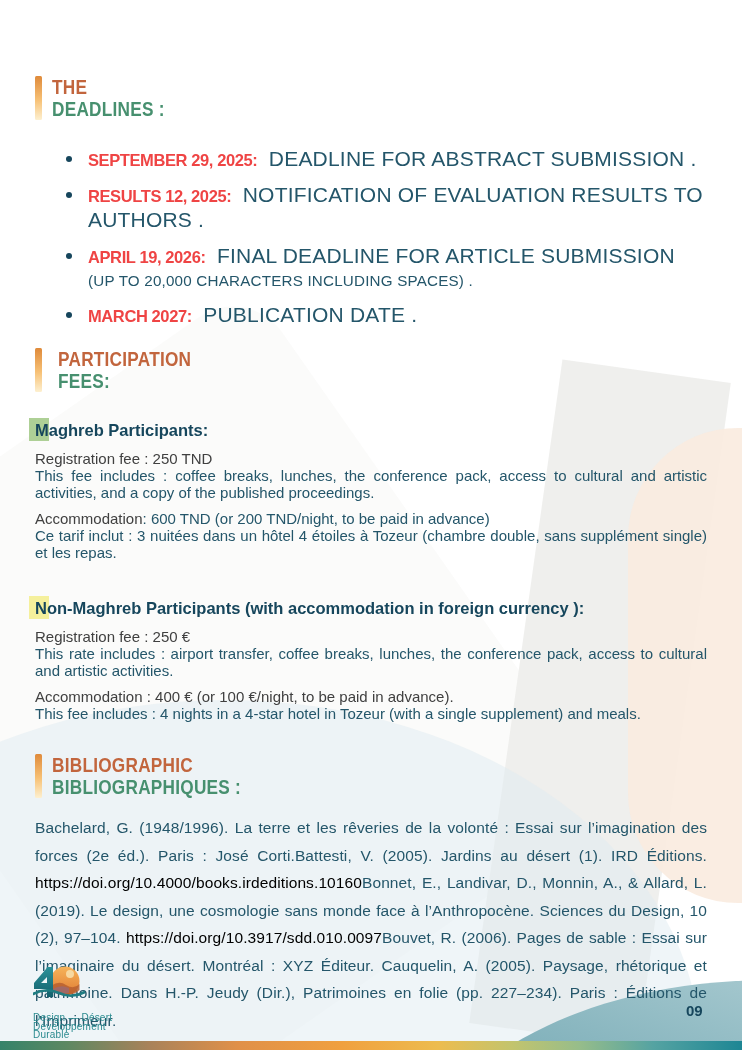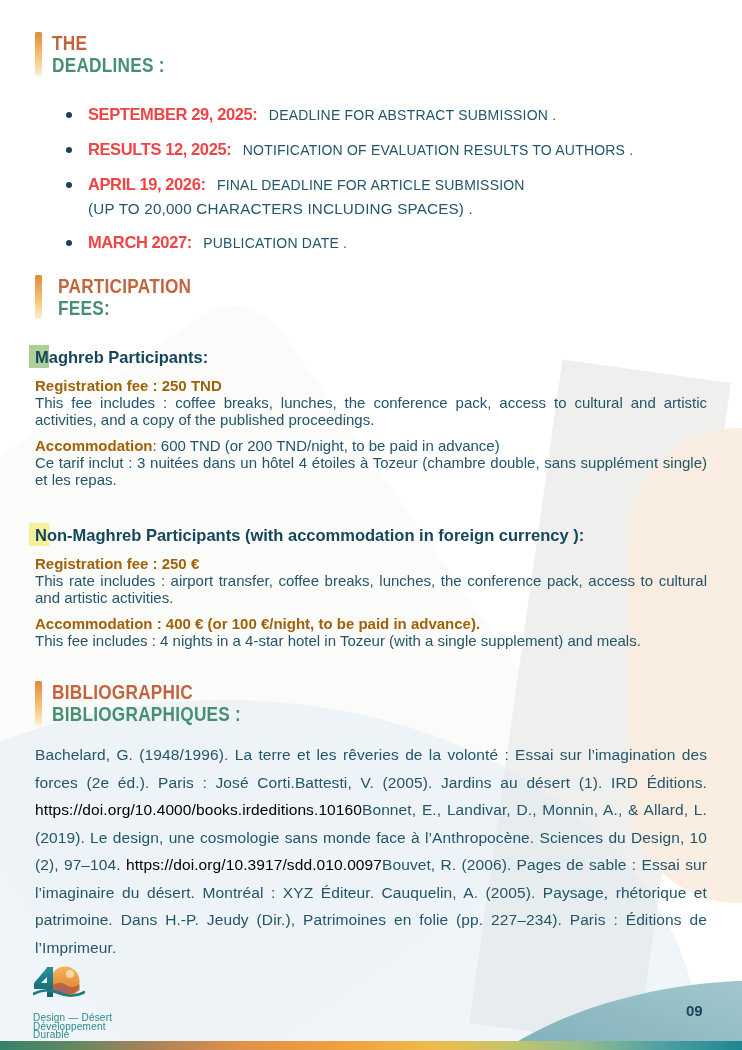--- a/index.html
+++ b/index.html
@@ -14,48 +14,48 @@
   .bg-diag-light{left:-60px;top:380px;width:540px;height:640px;background:#f5f5f3;transform:rotate(-35deg);opacity:.4;border-radius:60px;}
   .bg-gray-band{left:515px;top:368px;width:170px;height:670px;background:#ececea;transform:rotate(8deg);opacity:.85;}
   .bg-peach{left:628px;top:428px;width:260px;height:475px;background:#f9ebdf;border-radius:110px 0 0 110px;opacity:.9;}
   .bg-blue{left:-250px;top:700px;width:950px;height:700px;border-radius:50%;background:#dfecf2;opacity:.5;}
   .bg-teal-wave{left:420px;top:980px;width:700px;height:400px;border-radius:50%;
     background:linear-gradient(200deg,#c2dade 0%,#7fb0ba 45%,#4f98a6 100%);}
   .bottom-bar{position:absolute;z-index:5;left:0;bottom:0;width:742px;height:9px;
     background:linear-gradient(90deg,#35836a 0%,#5d8862 9%,#a8825a 20%,#e09049 32%,#f0a03f 46%,#edbc4e 59%,#c3c46d 69%,#97bd8a 78%,#55a3a2 88%,#1d8694 100%);}
 
   
-  .content{position:absolute;z-index:2;left:0;top:0;width:742px;padding:32px 35px 0;box-sizing:border-box;}
+  .content{position:absolute;z-index:2;left:0;top:0;width:742px;padding:76px 35px 0;box-sizing:border-box;}
 
   .sec-head{display:flex;gap:10px;align-items:flex-start;}
   .sec-bar{width:7px;height:44px;border-radius:1.5px;flex:0 0 auto;
     background:linear-gradient(180deg,#df8a3a 0%,#f3b express 0%,#f7c176 55%,#fdf0d0 100%);}
   .sec-bar{background:linear-gradient(180deg,#df8a3a 0%,#f7c176 55%,#fdf0d0 100%);}
   .sec-title{font-weight:800;font-size:21px;line-height:21.5px;letter-spacing:.3px;
     transform:scaleX(.82);transform-origin:0 50%;white-space:nowrap;}
   .t-orange{color:#c2653d;}
   .t-green{color:#47906f;}
 
   
   ul.deadlines{list-style:none;margin:27px 0 0;padding:0;}
   ul.deadlines li{position:relative;padding-left:53px;margin-bottom:11px;line-height:23px;}
   ul.deadlines .dot{position:absolute;left:31px;top:9px;width:6px;height:6px;border-radius:50%;background:#16465c;}
   .d-date{font-weight:800;font-size:16.5px;letter-spacing:-.4px;color:#ef4444;margin-right:7px;}
-  .d-text{font-size:14px;letter-spacing:.2px;color:#24566a;text-align:right;}
+  .d-text{font-size:21px;letter-spacing:.2px;color:#24566a;text-align:right;}
   .d-text2{display:block;font-size:15.2px;letter-spacing:.2px;color:#24566a;}
 
   
   .fees-block{margin-top:27px;}
   .sub-head{position:relative;font-weight:800;font-size:16.5px;color:#16465c;margin:0 0 9px;line-height:22px;}
   .hl{position:absolute;left:-6px;top:-1px;width:20px;height:23px;z-index:-1;}
   .hl-green{background:#aed096;}
   .hl-yellow{background:#f5f09c;}
   .fee-p{margin:0;font-size:15px;line-height:17px;text-align:justify;}
   .fee-p + .fee-p{margin-top:9px;}
-  .fee-b{font-weight:700;color:#a16207;}
+  .fee-b{font-weight:400;color:#404040;}
   .gap-lg{margin-top:36px;}
 
   
   .bib{margin-top:16px;font-size:15.5px;line-height:27.5px;text-align:justify;color:#24566a;letter-spacing:.1px;}
   .biblink{color:#000000;text-decoration:none;cursor:pointer;}
 
   
   .logo-wrap{position:absolute;z-index:3;left:33px;top:966px;width:110px;}
   .logo-text{font-size:10px;line-height:8.5px;color:#2a8a8f;letter-spacing:.2px;margin-top:2px;}
   .page-num{position:absolute;z-index:3;left:686px;top:1002px;font-size:15px;font-weight:600;color:#16465c;}

